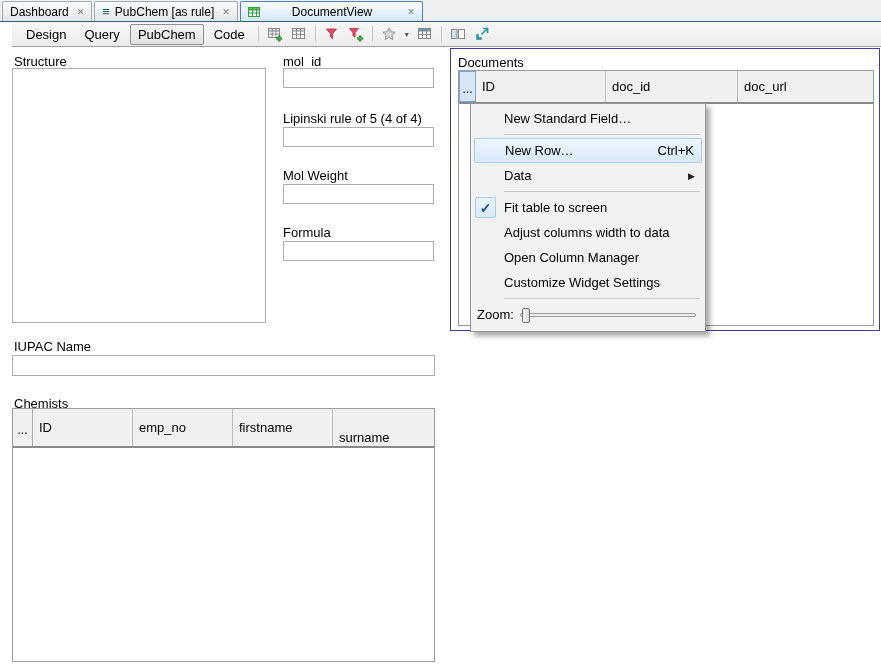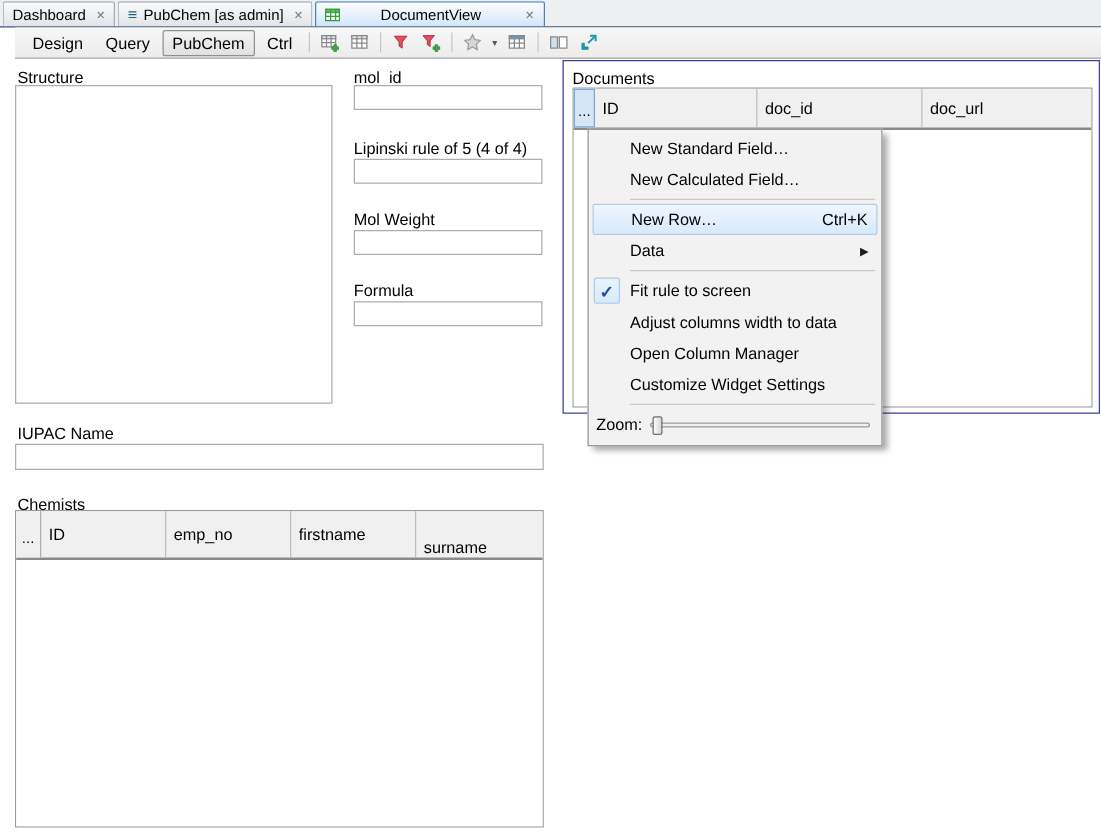--- a/index.html
+++ b/index.html
@@ -139,41 +139,41 @@
 </head>
 <body>
 
 <div class="tabbar">
   <div class="tab">
     <span>Dashboard</span>
     <span class="tab-close">✕</span>
   </div>
   <div class="tab">
     <span class="tab-licon">≡</span>
-    <span>PubChem [as admin]</span>
+    <span>PubChem [as rule]</span>
     <span class="tab-close">✕</span>
   </div>
   <div class="tab active">
     <svg width="12" height="12" viewBox="0 0 12 12">
         <rect x="0.5" y="1.5" width="11" height="9" fill="#fff" stroke="#2f9e44"></rect>
         <rect x="0.5" y="1.5" width="11" height="2.5" fill="#6cc24a" stroke="#2f9e44"></rect>
         <line x1="4.5" y1="1.5" x2="4.5" y2="10.5" stroke="#2f9e44"></line>
         <line x1="8.5" y1="1.5" x2="8.5" y2="10.5" stroke="#2f9e44"></line>
         <line x1="0.5" y1="7" x2="11.5" y2="7" stroke="#2f9e44"></line>
       </svg>
     <span>DocumentView</span>
     <span class="tab-close">✕</span>
   </div>
 </div>
 
 <div class="toolbar">
   <button class="mode">Design</button>
   <button class="mode">Query</button>
   <button class="mode active">PubChem</button>
-  <button class="mode">Ctrl</button>
+  <button class="mode">Code</button>
 
   <span class="tsep"></span>
 
   <div class="tbtn">
     <svg width="16" height="16" viewBox="0 0 16 16">
         <rect x="1.5" y="2.5" width="11" height="9" fill="#fff" stroke="#888"></rect>
         <rect x="1.5" y="2.5" width="11" height="2.5" fill="#d9e4f0" stroke="#888"></rect>
         <line x1="5.2" y1="2.5" x2="5.2" y2="11.5" stroke="#888"></line>
         <line x1="8.9" y1="2.5" x2="8.9" y2="11.5" stroke="#888"></line>
         <line x1="1.5" y1="8" x2="12.5" y2="8" stroke="#888"></line>
@@ -281,36 +281,33 @@
       <div class="gcell" style="flex:1;border-right:none">doc_url</div>
     </div>
     <div class="gbody"></div>
   </div>
 </div>
 
 <div class="cmenu">
   <div class="mi">
     <span>New Standard Field…</span>
   </div>
-  <div class="mi">
-    <span>New Calculated Field…</span>
-  </div>
   <div class="msep"></div>
   <div class="mi hl">
     <span>New Row…</span>
     <span class="shortcut">Ctrl+K</span>
   </div>
   <div class="mi">
     <span>Data</span>
     <span class="subarrow">▶</span>
   </div>
   <div class="msep"></div>
   <div class="mi">
     <span class="mcheck">✓</span>
-    <span>Fit rule to screen</span>
+    <span>Fit table to screen</span>
   </div>
   <div class="mi">
     <span>Adjust columns width to data</span>
   </div>
   <div class="mi">
     <span>Open Column Manager</span>
   </div>
   <div class="mi">
     <span>Customize Widget Settings</span>
   </div>

